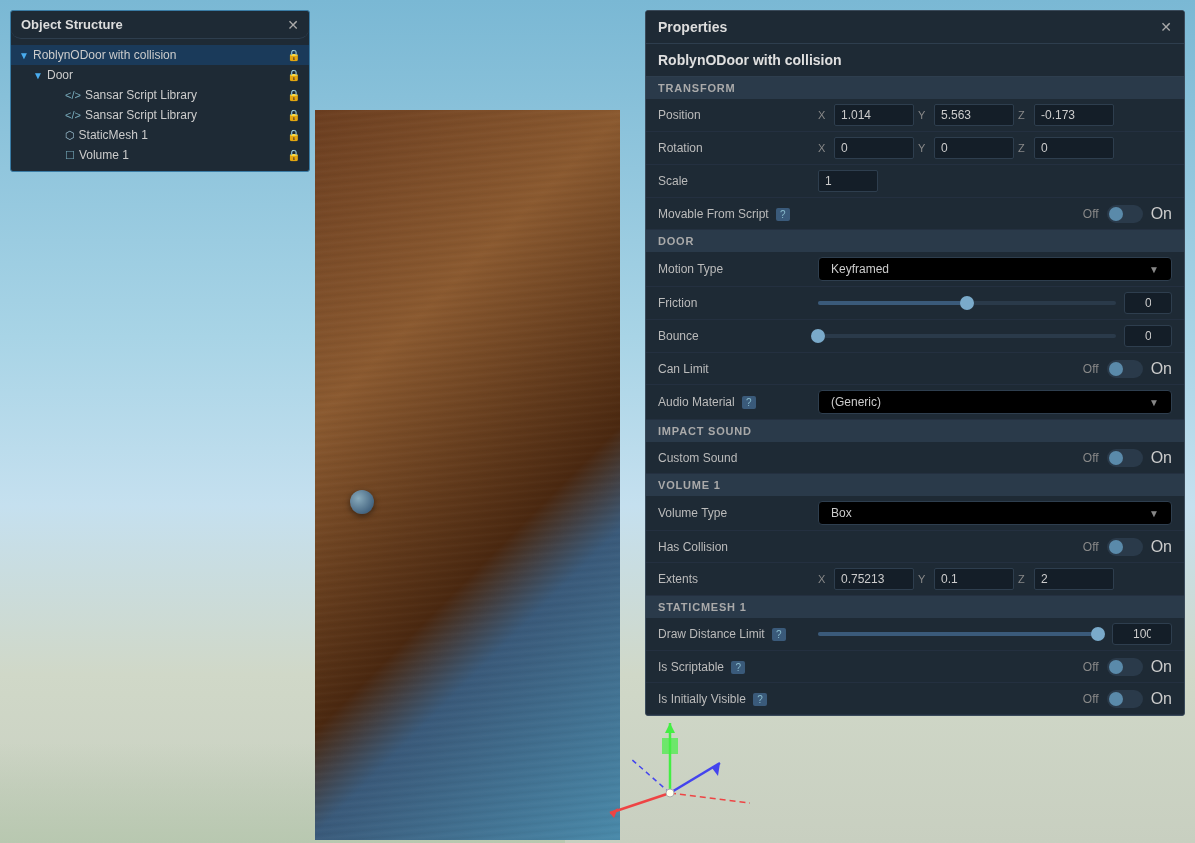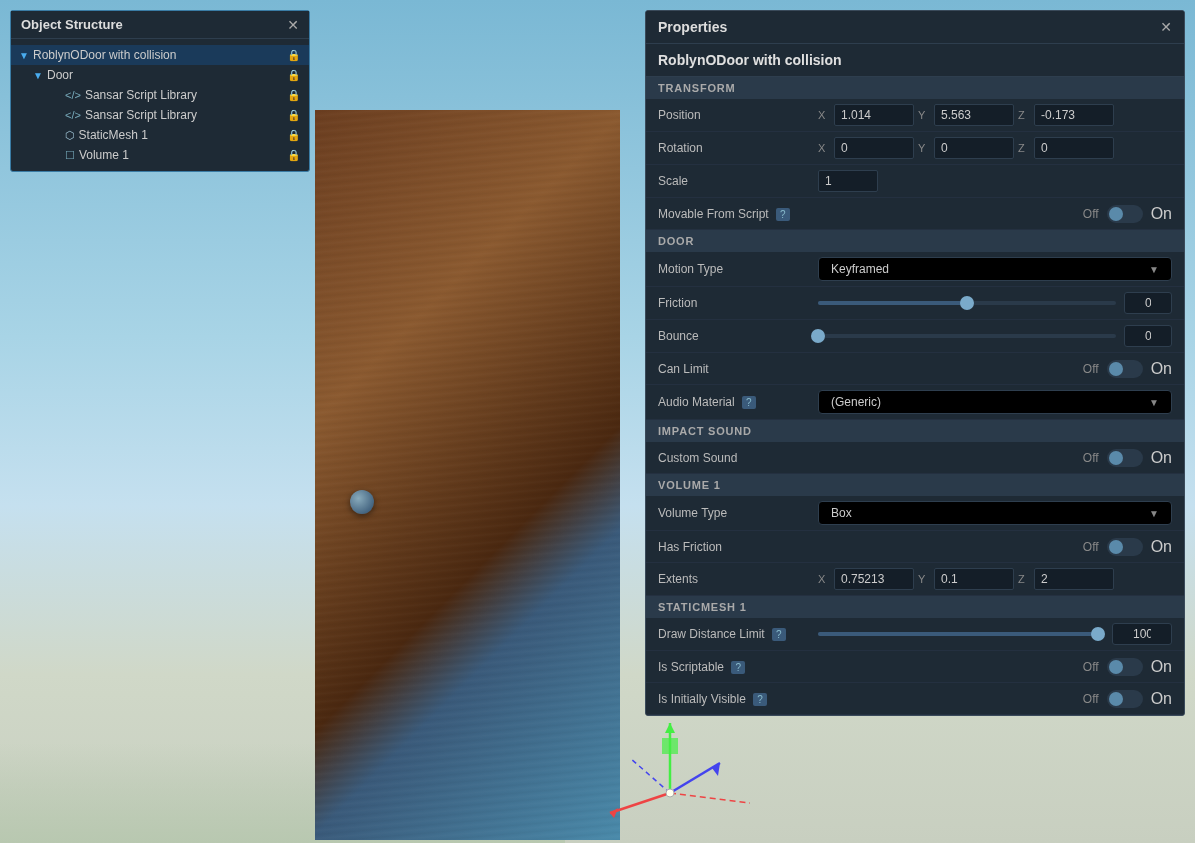--- a/index.html
+++ b/index.html
@@ -34,20 +34,21 @@
       border-radius: 3px;
     }
 
     .panel-header {
       display: flex;
       align-items: center;
       justify-content: space-between;
       padding: 6px 10px;
       background: #1e2a35;
       border-bottom: 1px solid #2e3e4e;
+      border-radius: 10px;
     }
 
     .panel-title {
       font-size: 13px;
       font-weight: 600;
       color: #ddd;
     }
 
     .panel-close {
       color: #aaa;
@@ -586,21 +587,21 @@
 
   <div class="prop-row">
     <span class="prop-label">Volume Type</span>
     <div class="dropdown-row">
       <span class="dropdown-row-label">Box</span>
       <span class="dropdown-arrow">▼</span>
     </div>
   </div>
 
   <div class="prop-row">
-    <span class="prop-label">Has Friction</span>
+    <span class="prop-label">Has Collision</span>
     <div class="toggle-group" style="margin-left:auto;">
       <span class="toggle-off-label">Off</span>
       <div class="toggle-switch">
         <div class="toggle-knob"></div>
       </div>
       <span class="toggle-on-label">On</span>
     </div>
   </div>
 
   <div class="prop-row">

